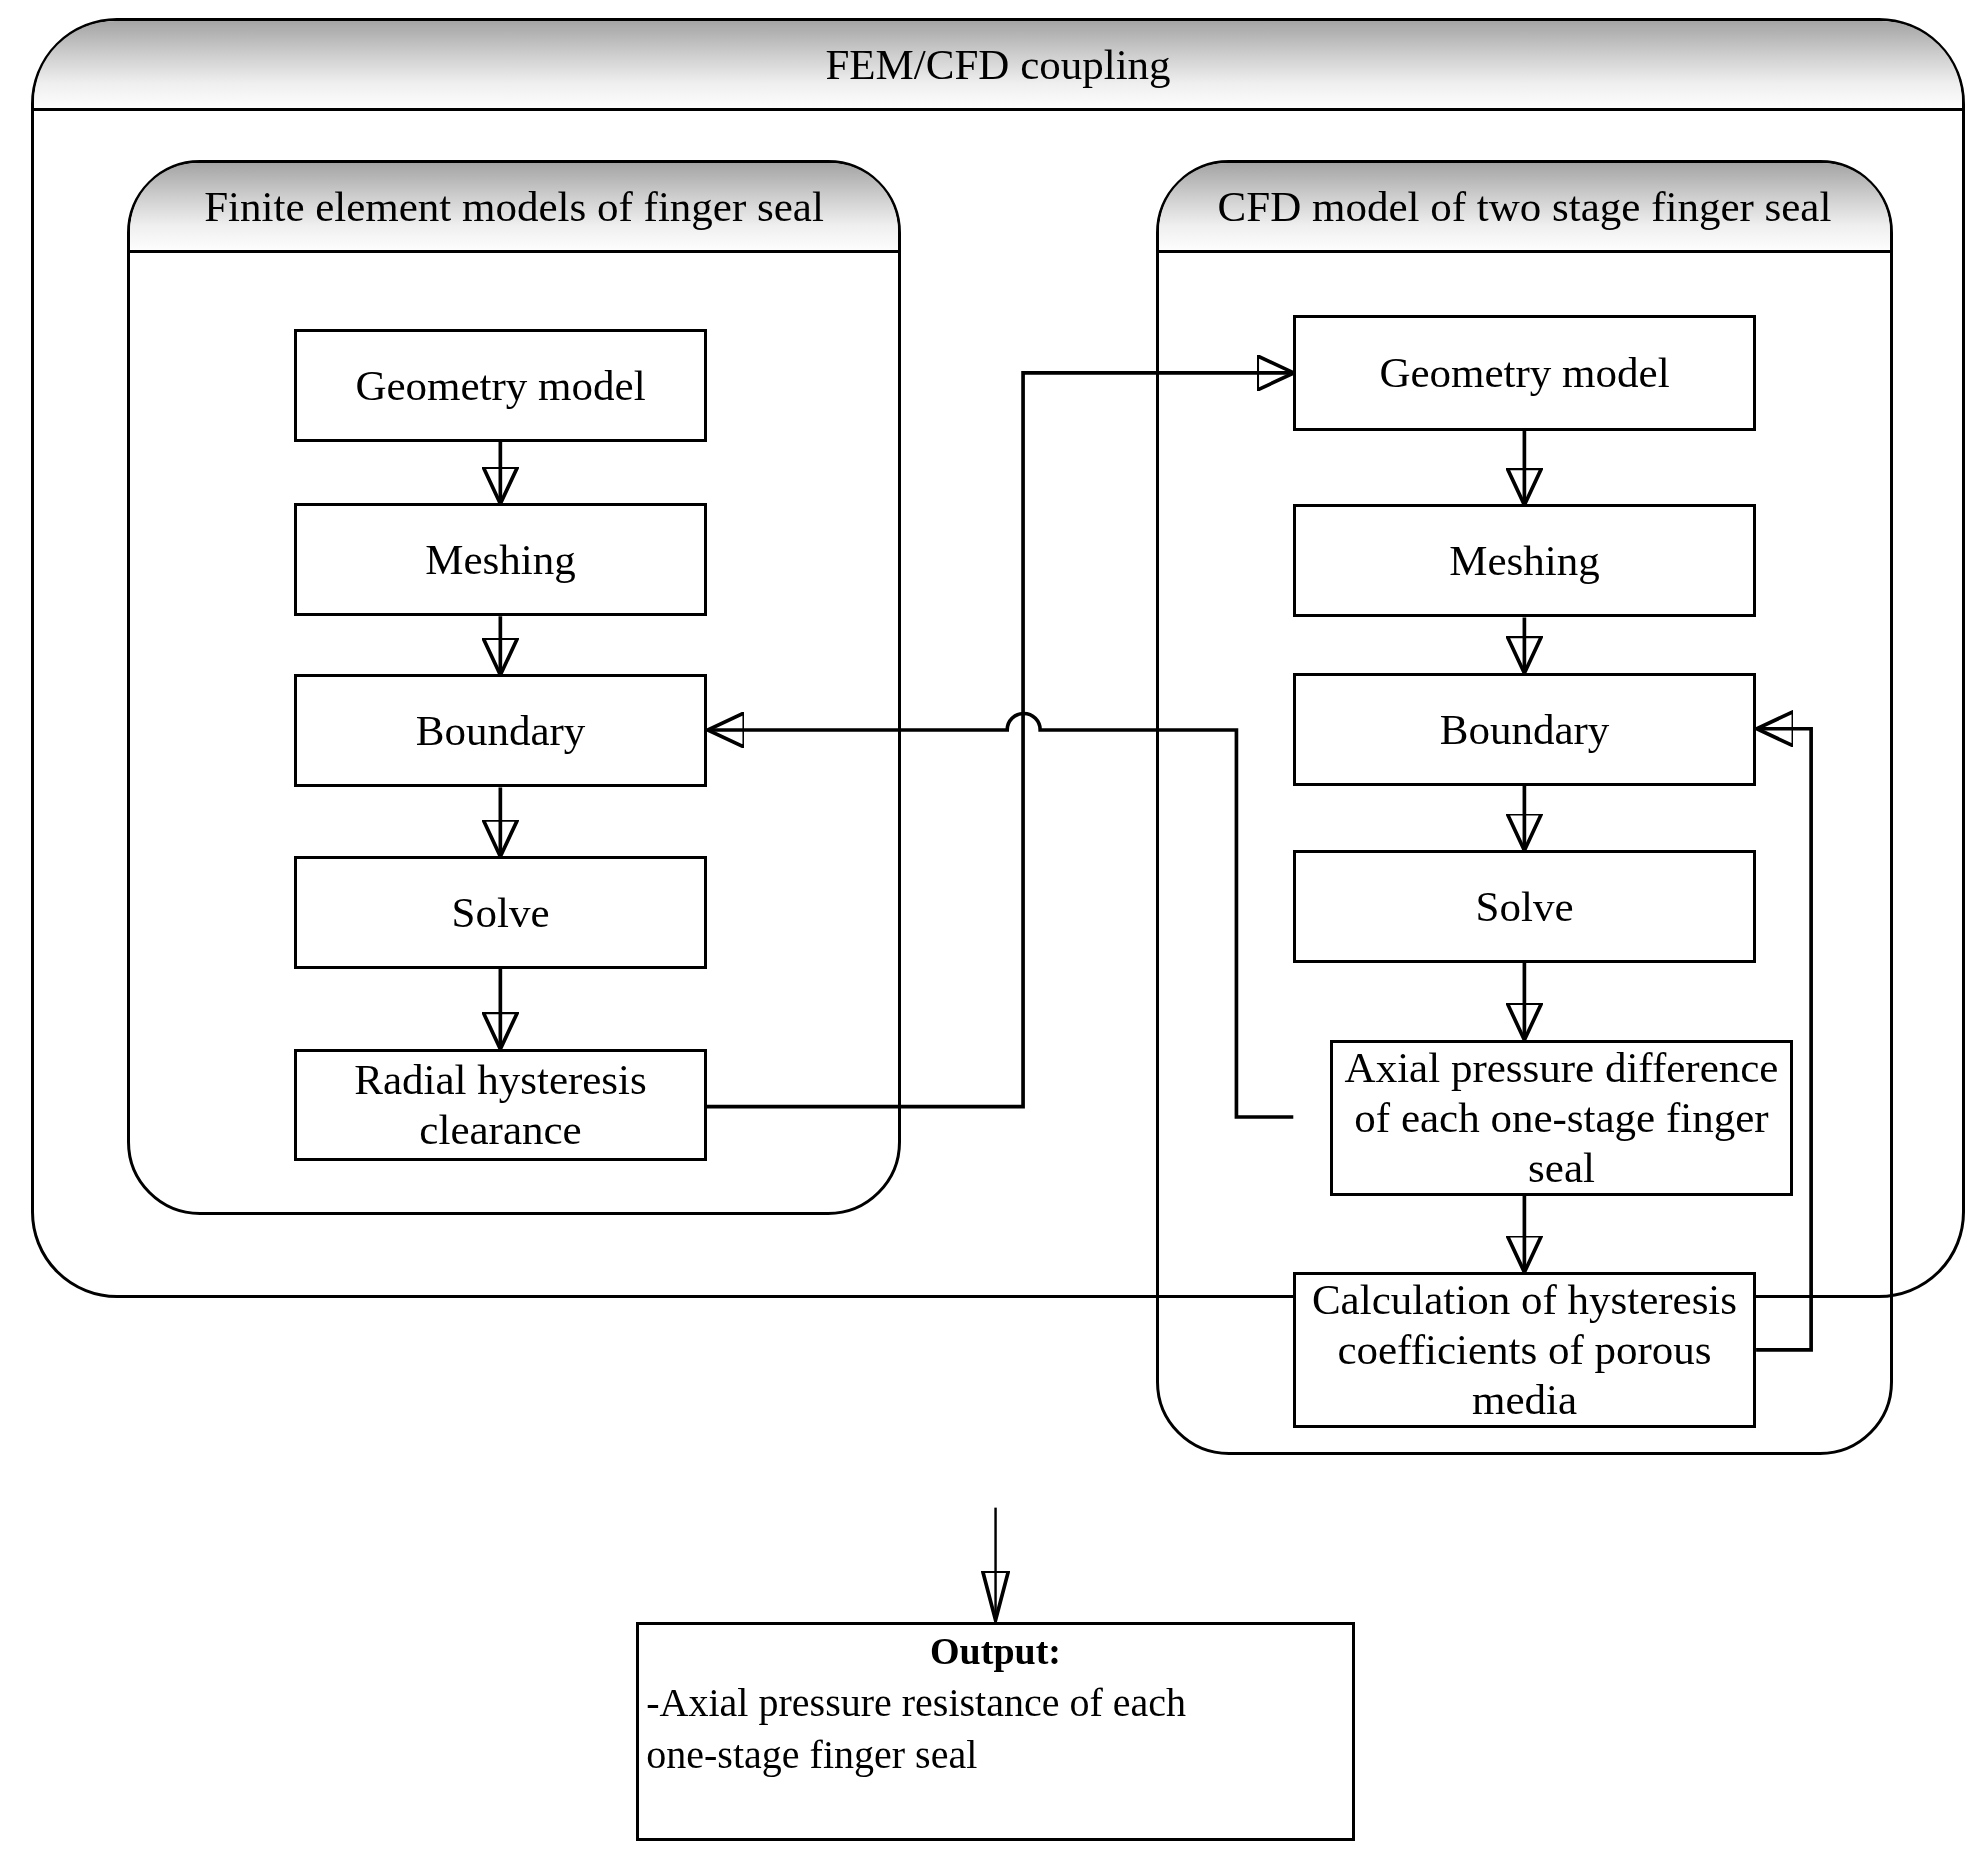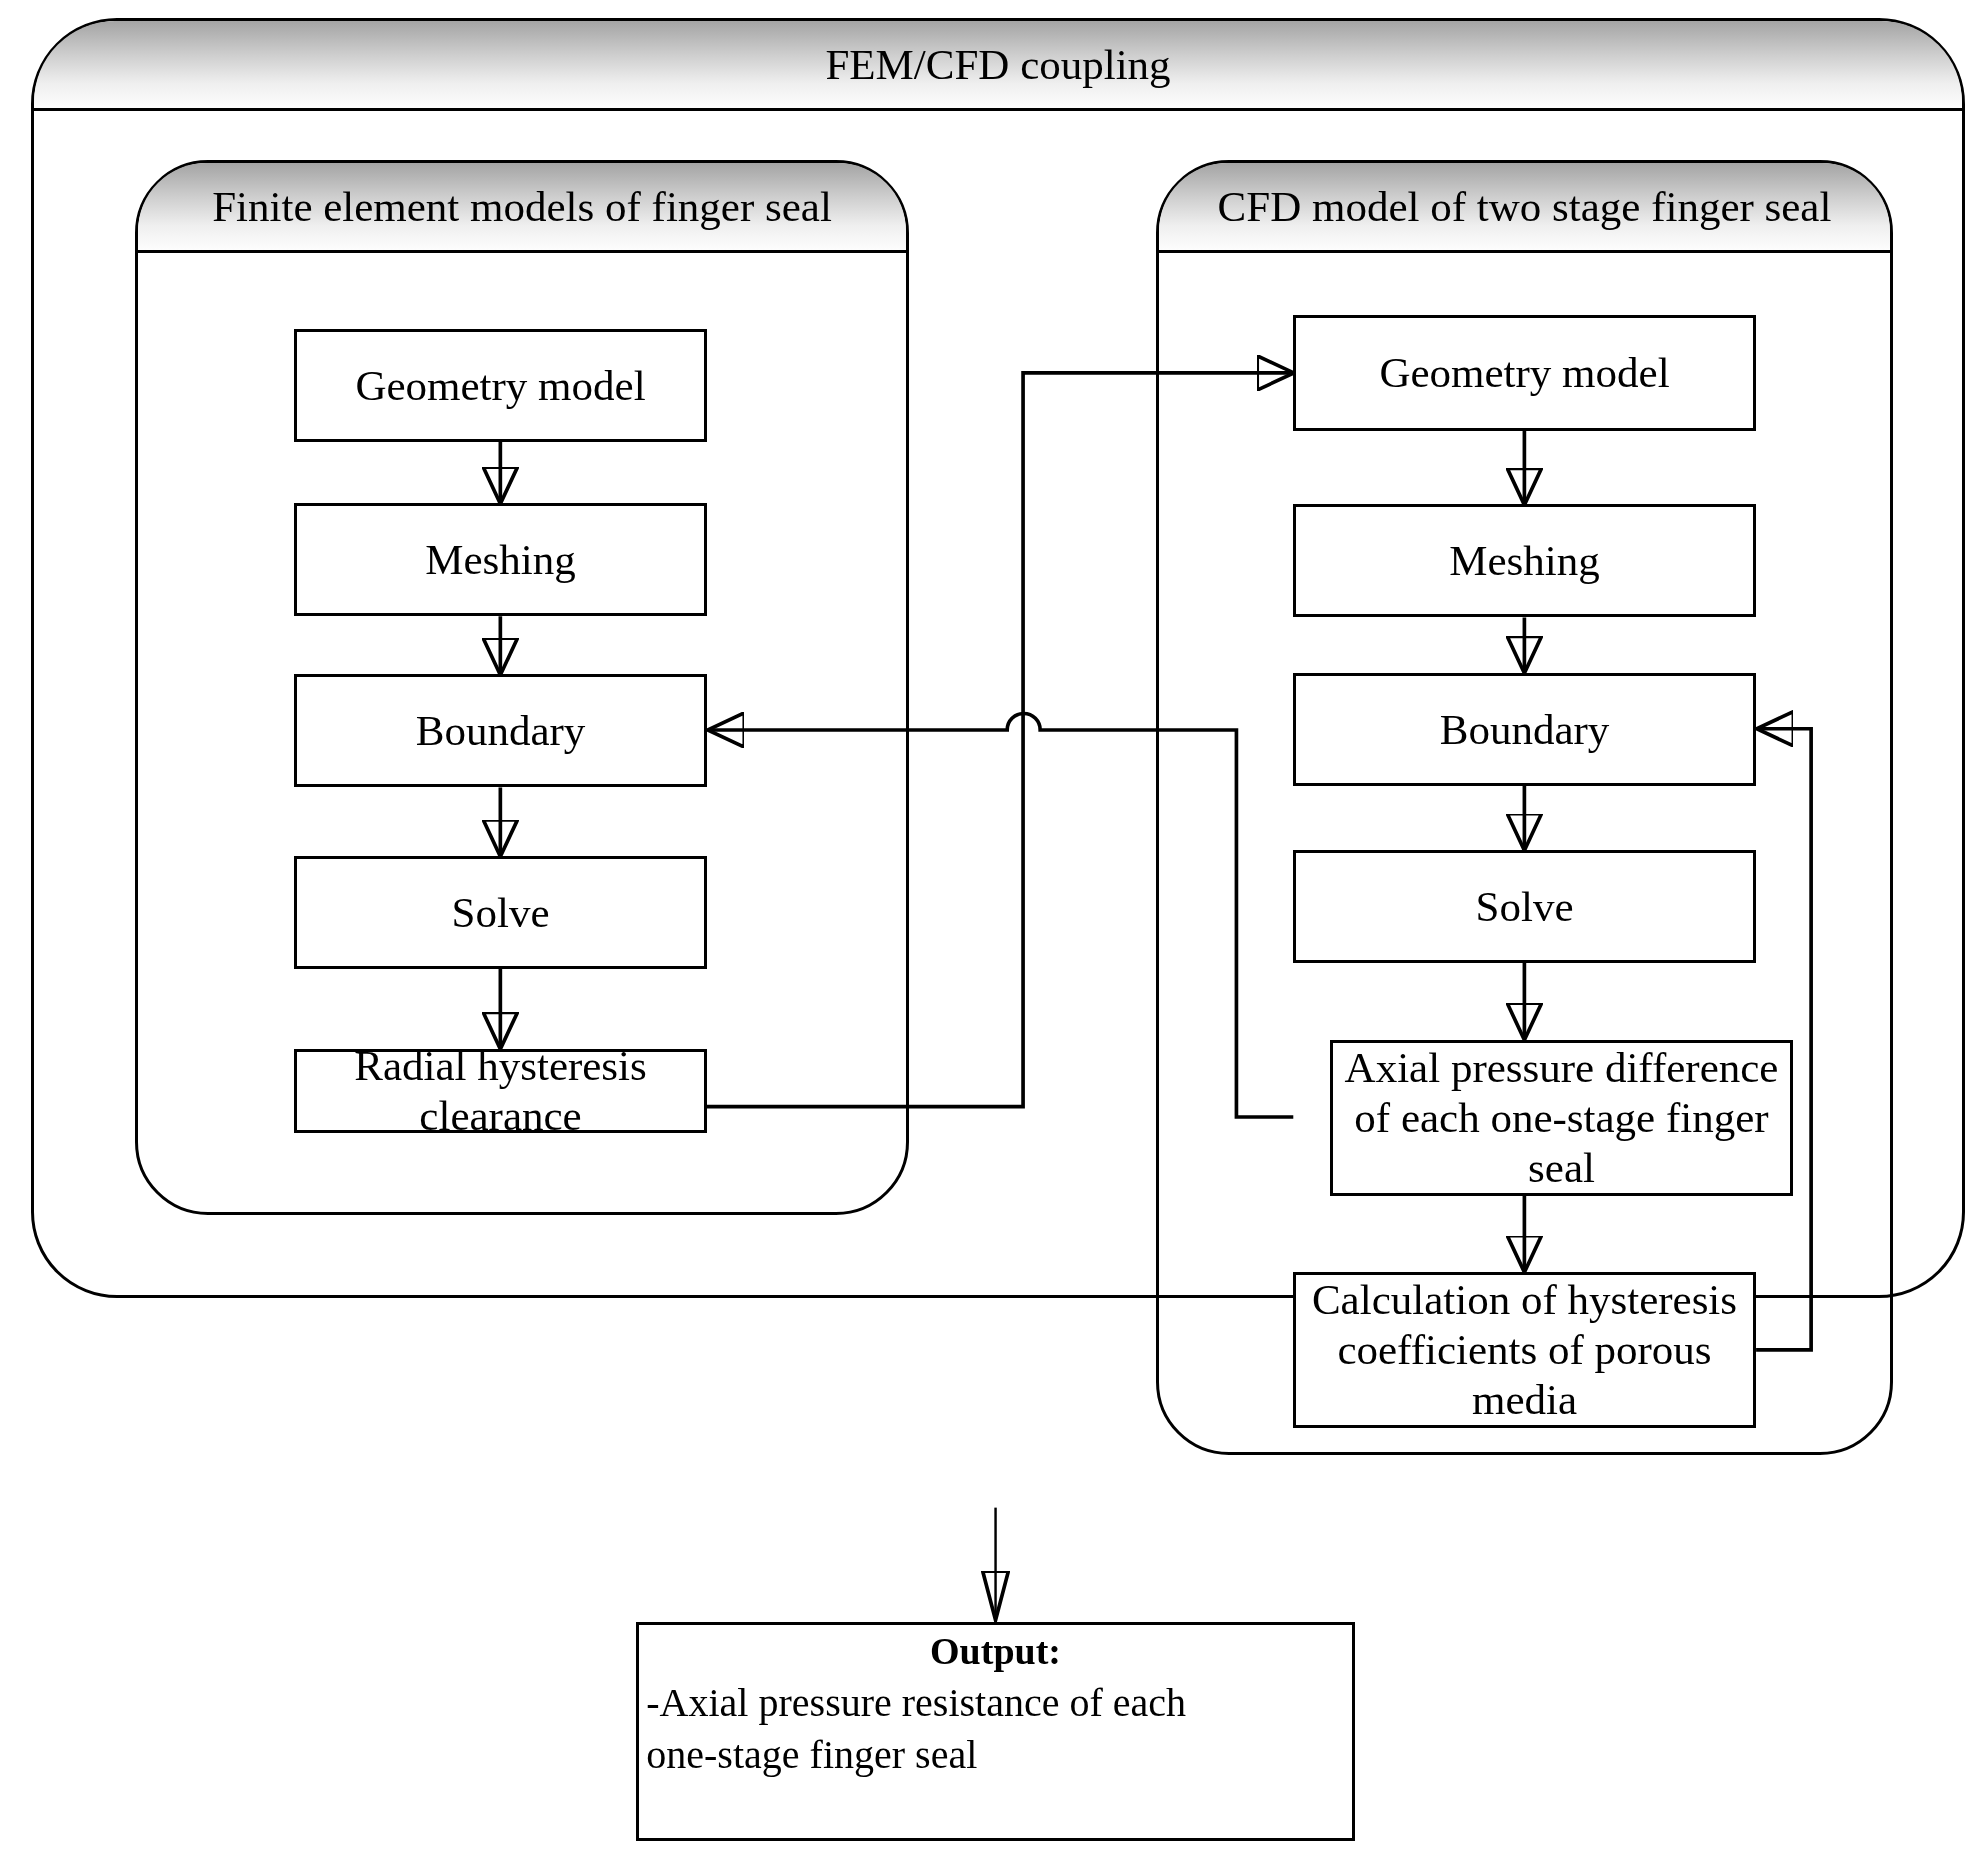--- a/index.html
+++ b/index.html
@@ -39,37 +39,37 @@
 <body>
 
 <div id="stage">
 
   <div class="panel" style="left:31px;top:18.3px;width:1934px;height:1280px;">
     <div class="band outer-radius">
       <span>FEM/CFD coupling</span>
     </div>
   </div>
 
-  <div class="panel inner" style="left:135px;top:160px;width:774px;height:1055px;">
+  <div class="panel inner" style="left:127px;top:160px;width:774px;height:1055px;">
     <div class="band inner-radius">
       <span>Finite element models of finger seal</span>
     </div>
   </div>
 
   <div class="panel inner" style="left:1156px;top:160px;width:737px;height:1295px;">
     <div class="band inner-radius">
       <span>CFD model of two stage finger seal</span>
     </div>
   </div>
 
   <div class="flow-box lbox" style="top:329px;height:113px;">Geometry model</div>
   <div class="flow-box lbox" style="top:503px;height:113px;">Meshing</div>
   <div class="flow-box lbox" style="top:674px;height:113px;">Boundary</div>
   <div class="flow-box lbox" style="top:856px;height:113px;">Solve</div>
-  <div class="flow-box lbox" style="top:1049px;height:84px;">Radial hysteresis clearance</div>
+  <div class="flow-box lbox" style="top:1049px;height:112px;">Radial hysteresis clearance</div>
 
   <div class="flow-box rbox" style="top:315px;height:116px;">Geometry model</div>
   <div class="flow-box rbox" style="top:504px;height:113px;">Meshing</div>
   <div class="flow-box rbox" style="top:673px;height:113px;">Boundary</div>
   <div class="flow-box rbox" style="top:850px;height:113px;">Solve</div>
   <div class="flow-box rbox" style="top:1040px;height:156px;margin-left:37px;">Axial pressure difference of each one-stage finger seal</div>
   <div class="flow-box rbox" style="top:1272px;height:156px;">Calculation of hysteresis coefficients of porous media</div>
 
   <div id="output-box">
     <div class="output-title">Output:</div>

